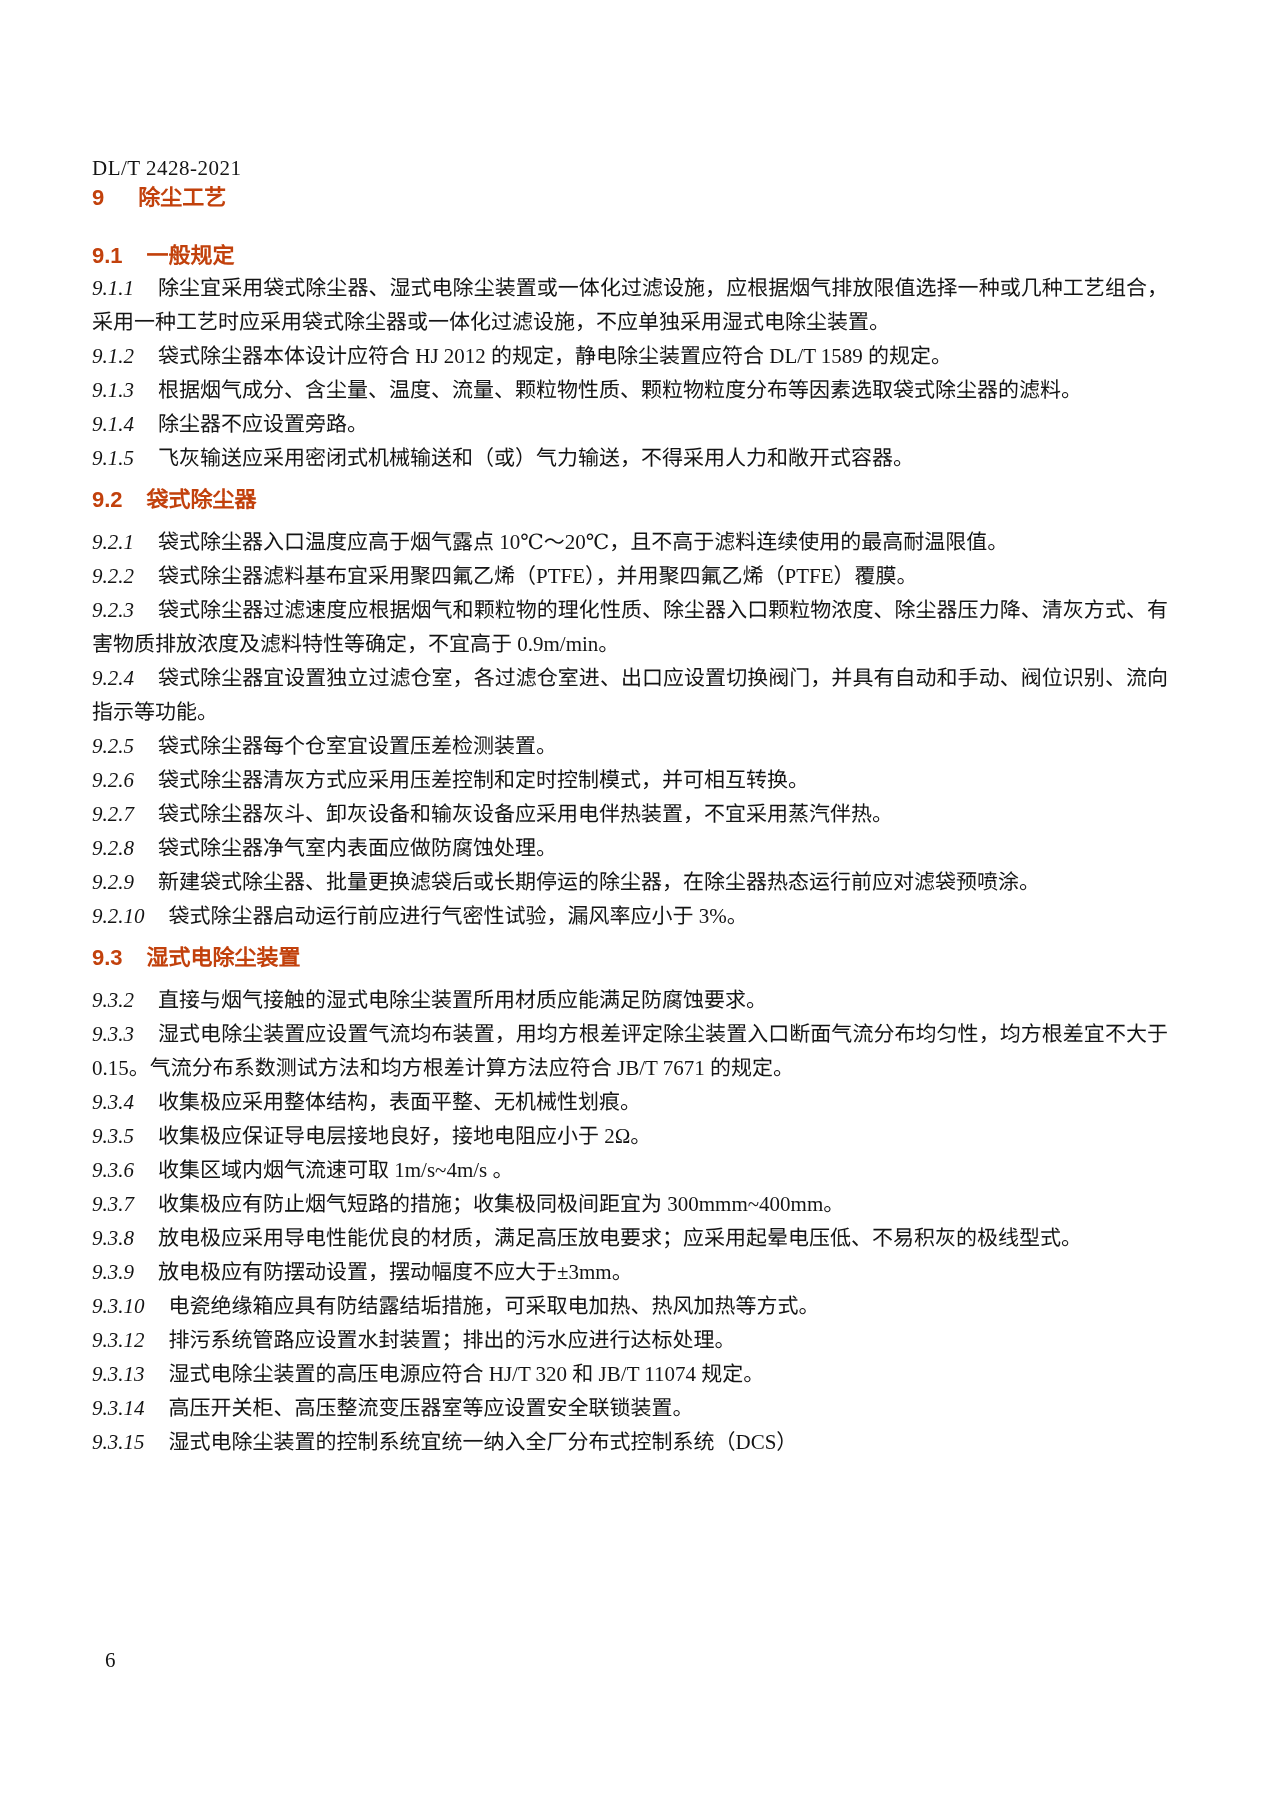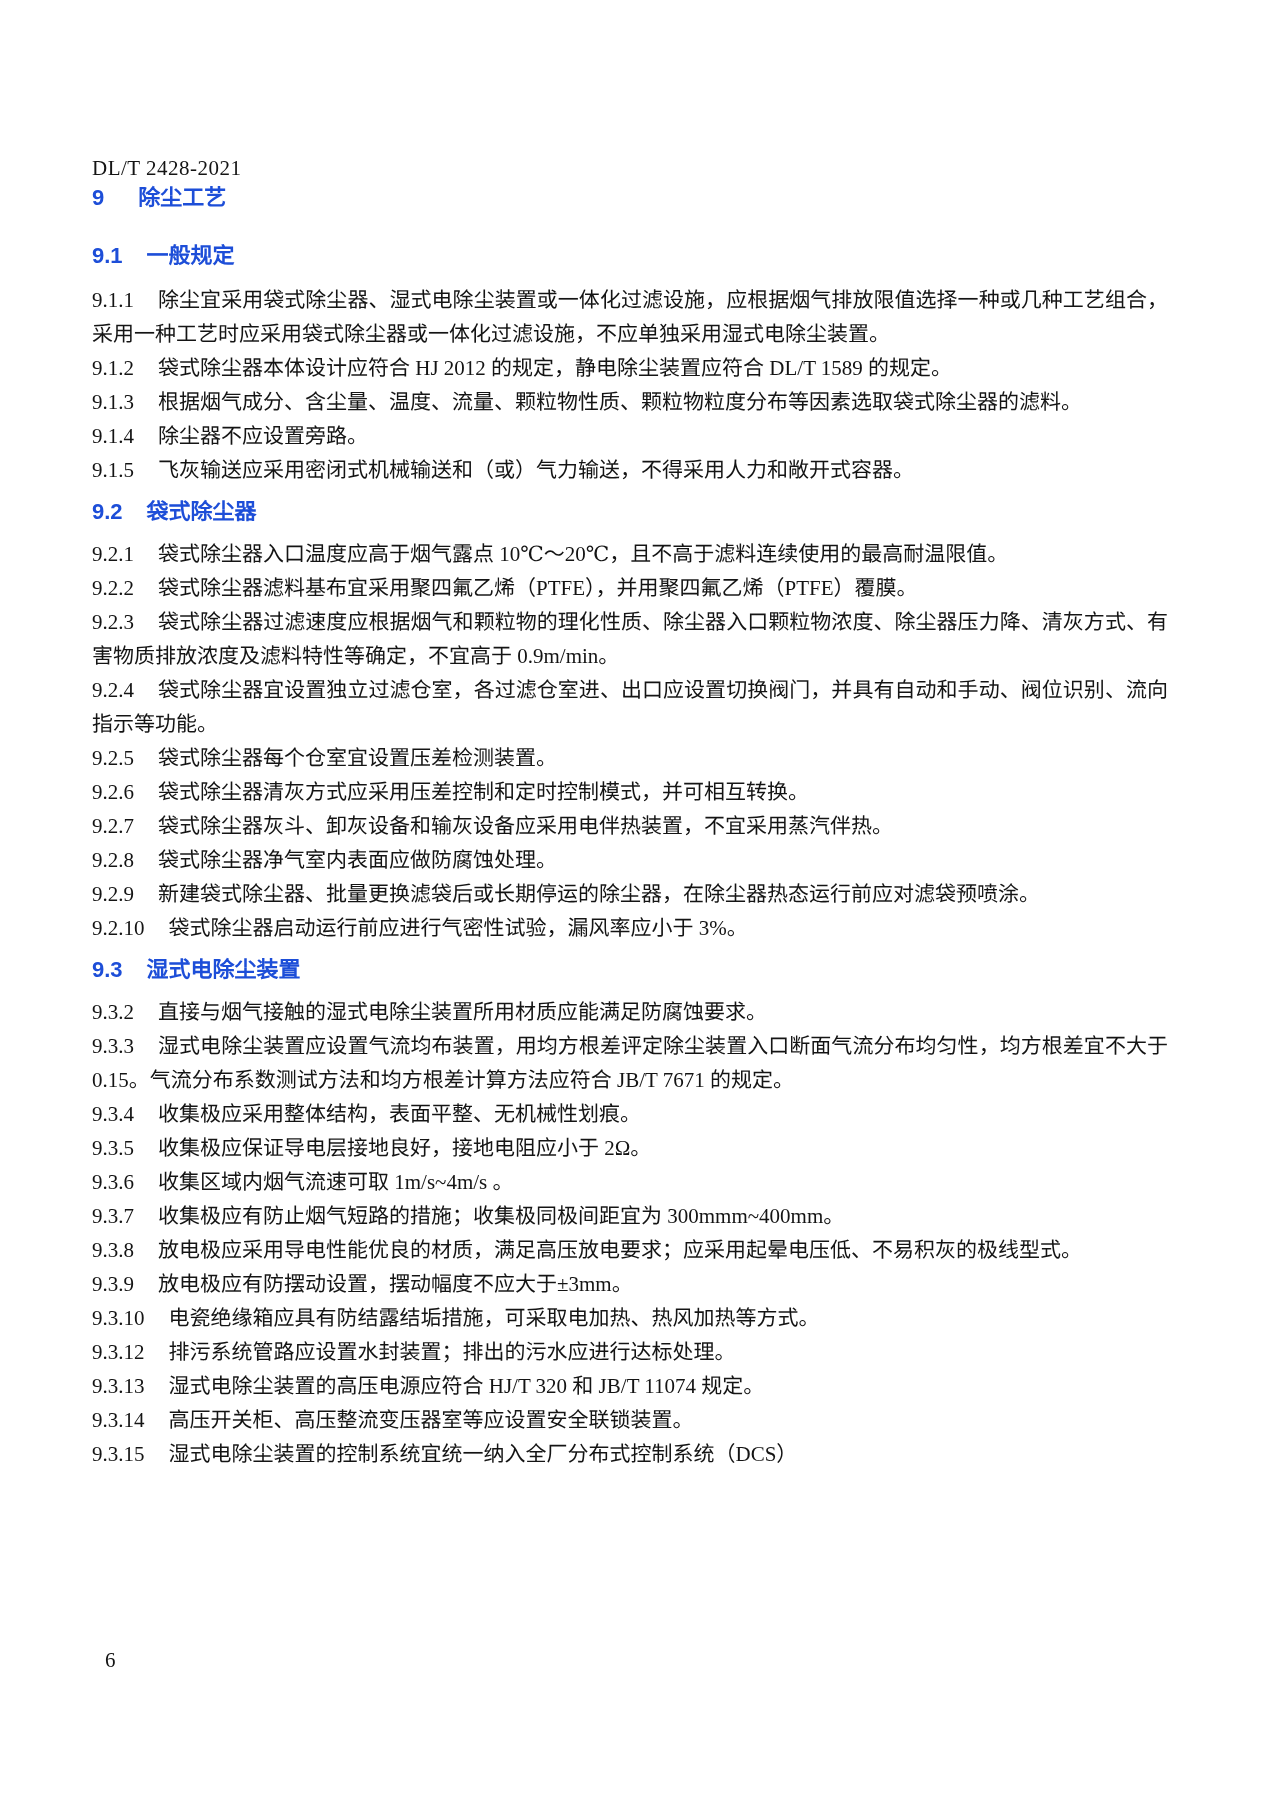--- a/index.html
+++ b/index.html
@@ -11,33 +11,33 @@
     padding:153px 103px 0 92px;
     font-family:"Liberation Serif","DejaVu Serif",serif;
     color:#141414;
     overflow:hidden;
   }
   .std-no { font-size:21px; line-height:30px; letter-spacing:0.5px; }
   .chapter-heading, .section-heading {
     font-family:"Liberation Sans","DejaVu Sans",sans-serif;
     font-weight:700;
     font-size:22px; line-height:30px;
-    color:#1d4ed8;
+    color:#c2410c;
   }
   .chapter-heading .num { margin-right:34px; }
   .section-heading { margin:10px 0; }
-  .section--first .section-heading { margin-top:28px; margin-bottom:12px; }
+  .section--first .section-heading { margin-top:28px; margin-bottom:0; }
   .section-heading .num { margin-right:24px; }
   .clause {
     margin:0;
     font-size:21px; line-height:34px;
     text-align:justify;
     text-justify:inter-ideograph;
   }
-  .clause .num { margin-right:24px; white-space:nowrap; }
+  .clause .num { margin-right:24px; white-space:nowrap;font-style:italic; }
   .page-number {
     position:absolute; left:105px; top:1645px;
     font-size:21px; line-height:30px;
   }
 </style>
 </head>
 <body>
 
 <div class="page">
 

